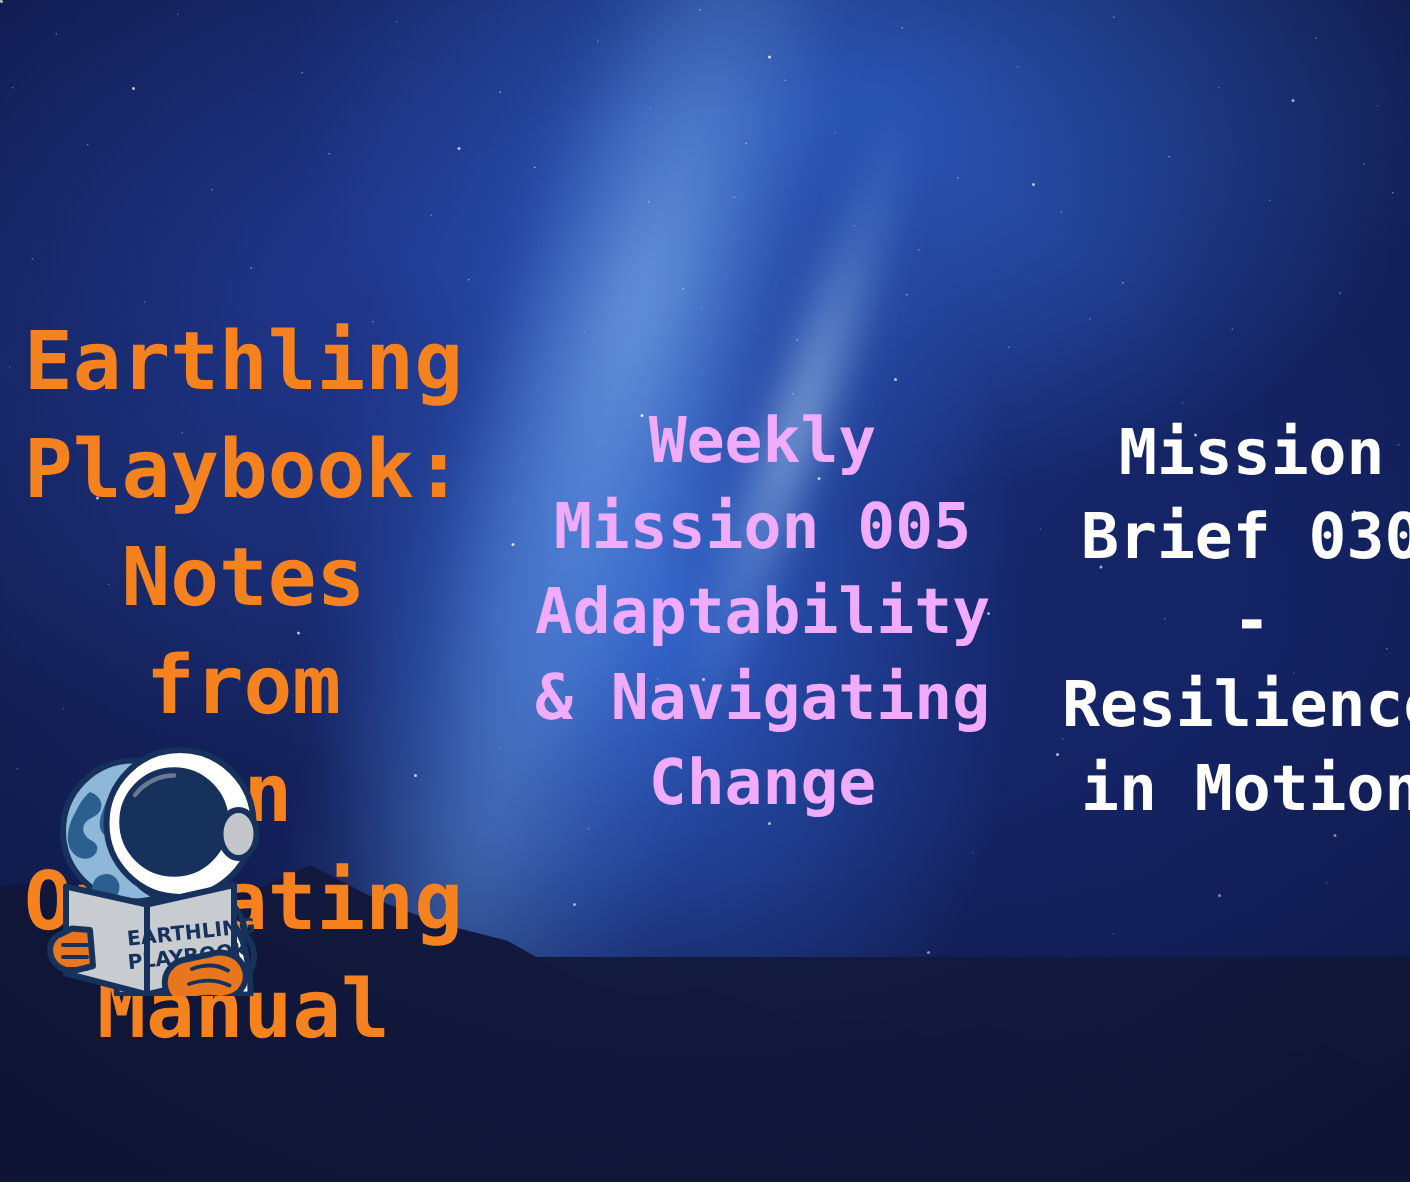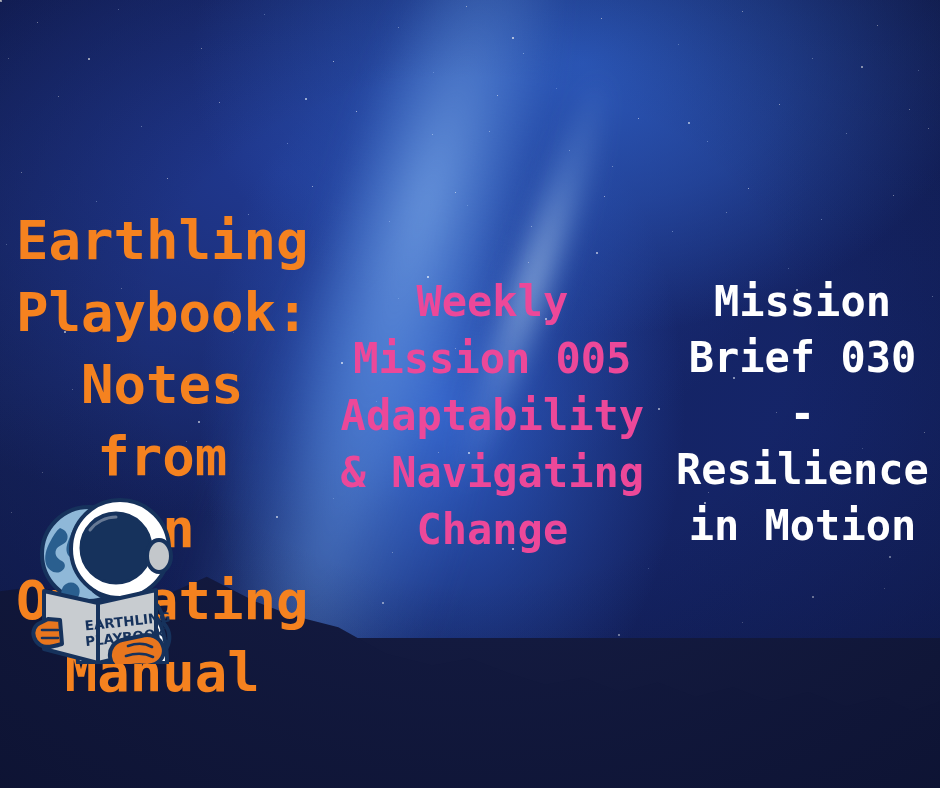--- a/index.html
+++ b/index.html
@@ -160,26 +160,26 @@
     font-size: 54px;
     line-height: 72px;
     font-weight: bold;
     color: #f5821f;
     letter-spacing: 0px;
     margin-top: 125px;
     white-space: pre-line;
   }
 
   .subtitle {
-    margin: 0;
+    margin: 16px;
     padding: 0 16px;
     font-size: 42px;
     line-height: 57px;
     font-weight: bold;
-    color: #ec4899;
+    color: #f0abfc;
     margin-top: 42px;
     white-space: pre-line;
   }
 
   .brief {
     margin: 0;
     padding: 0 16px;
     font-size: 42px;
     line-height: 56px;
     font-weight: bold;

